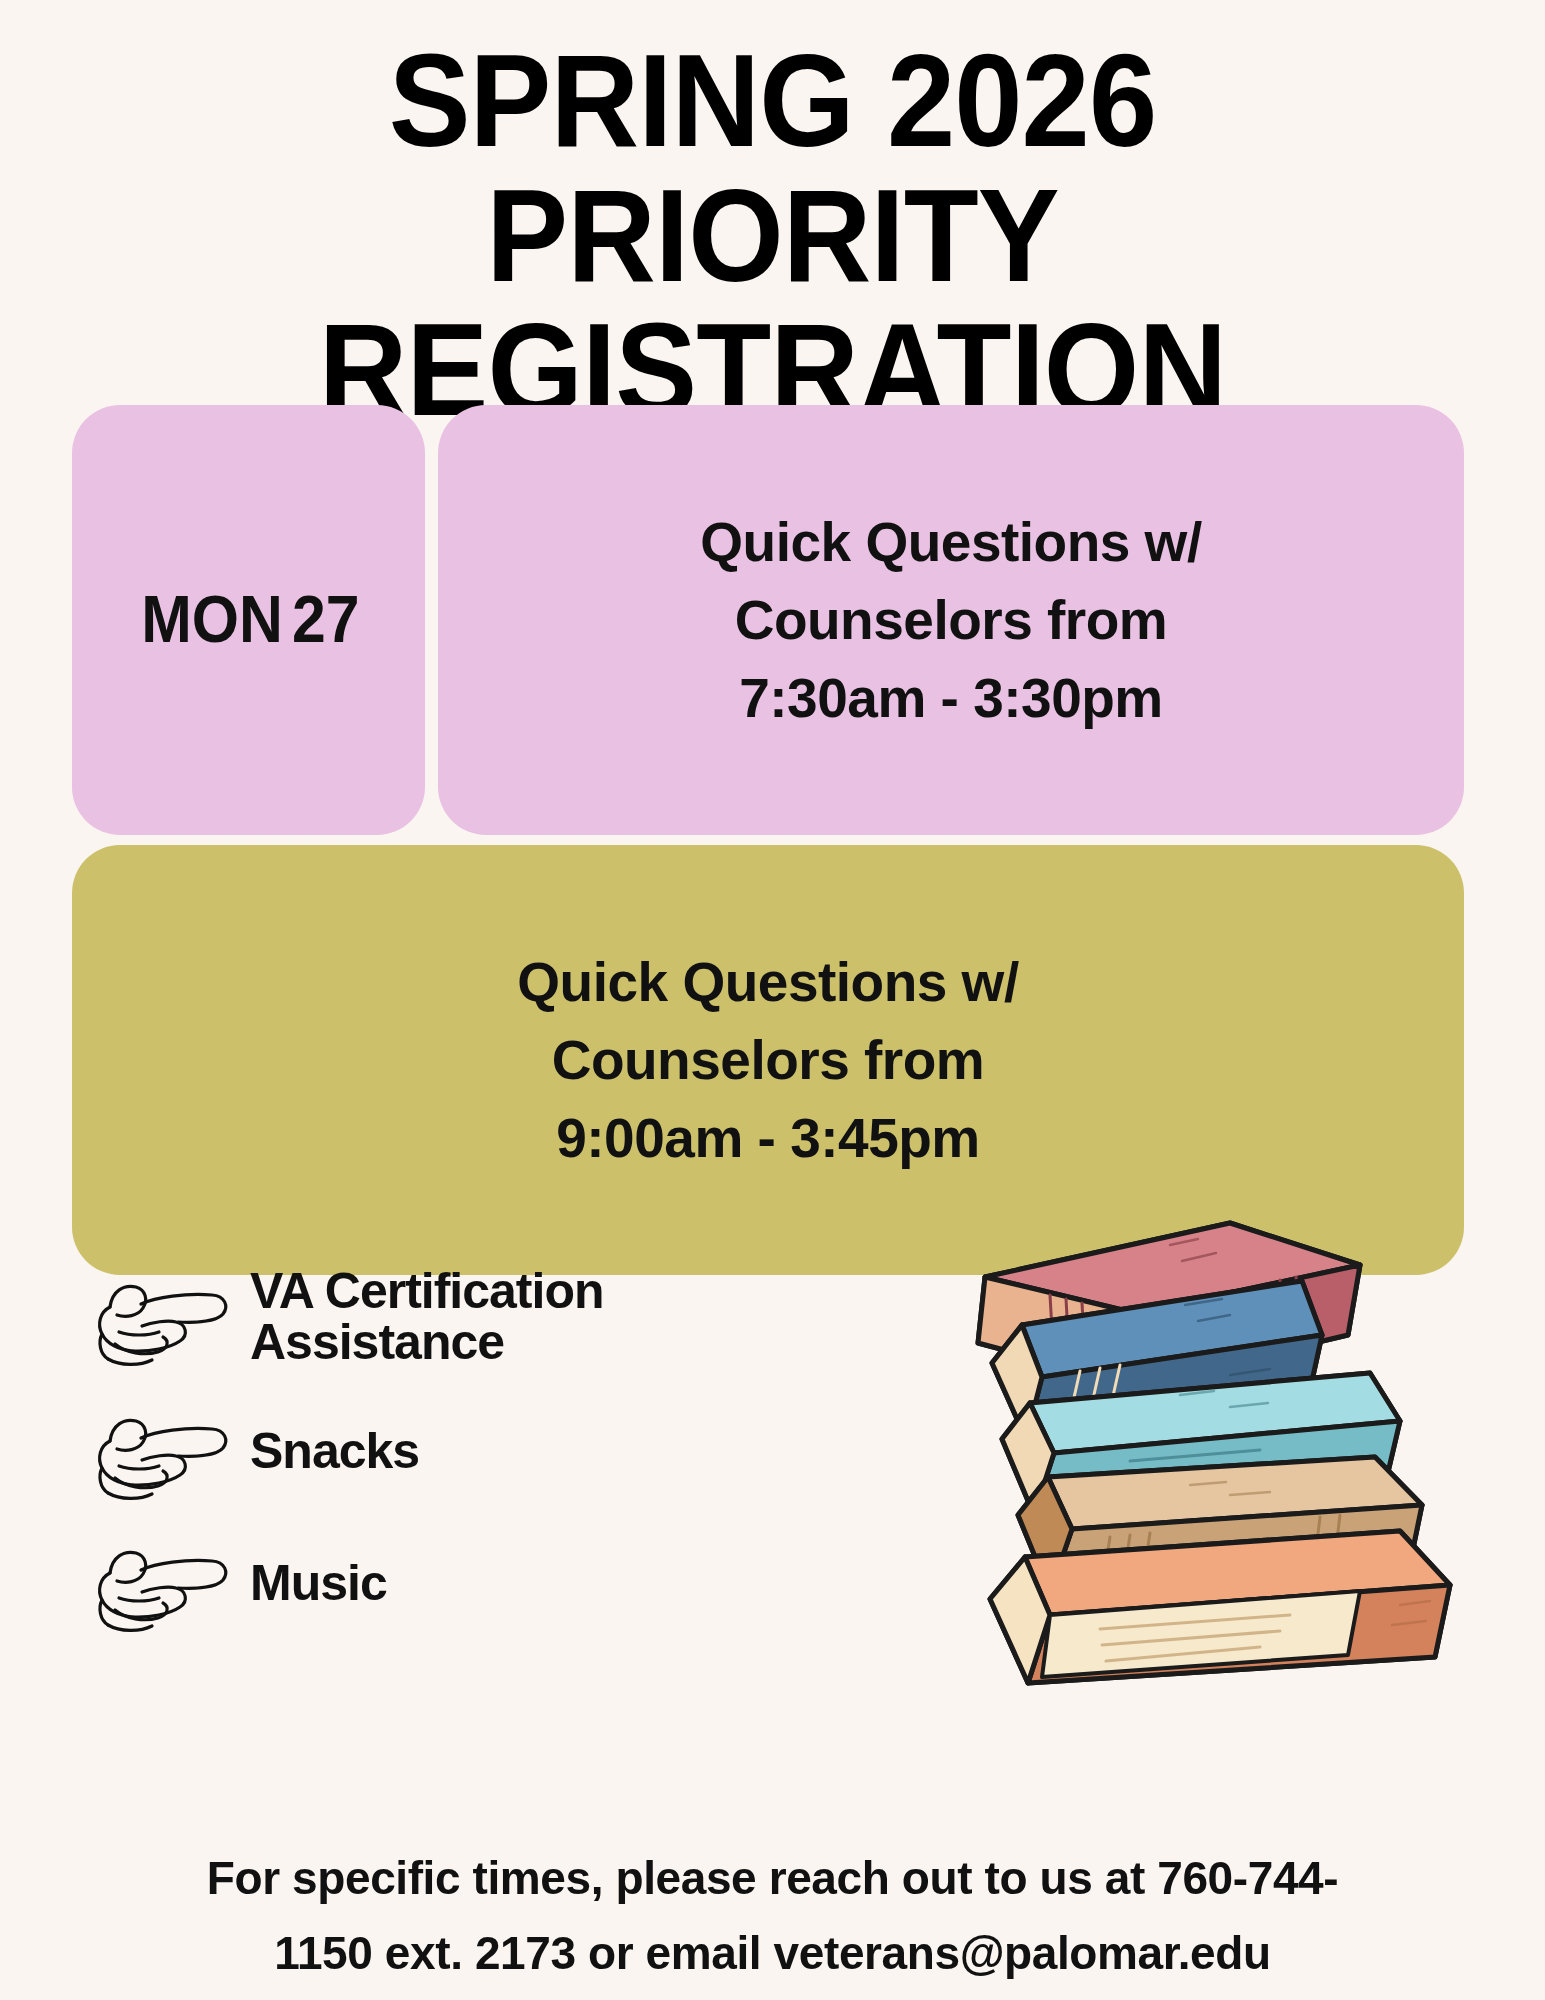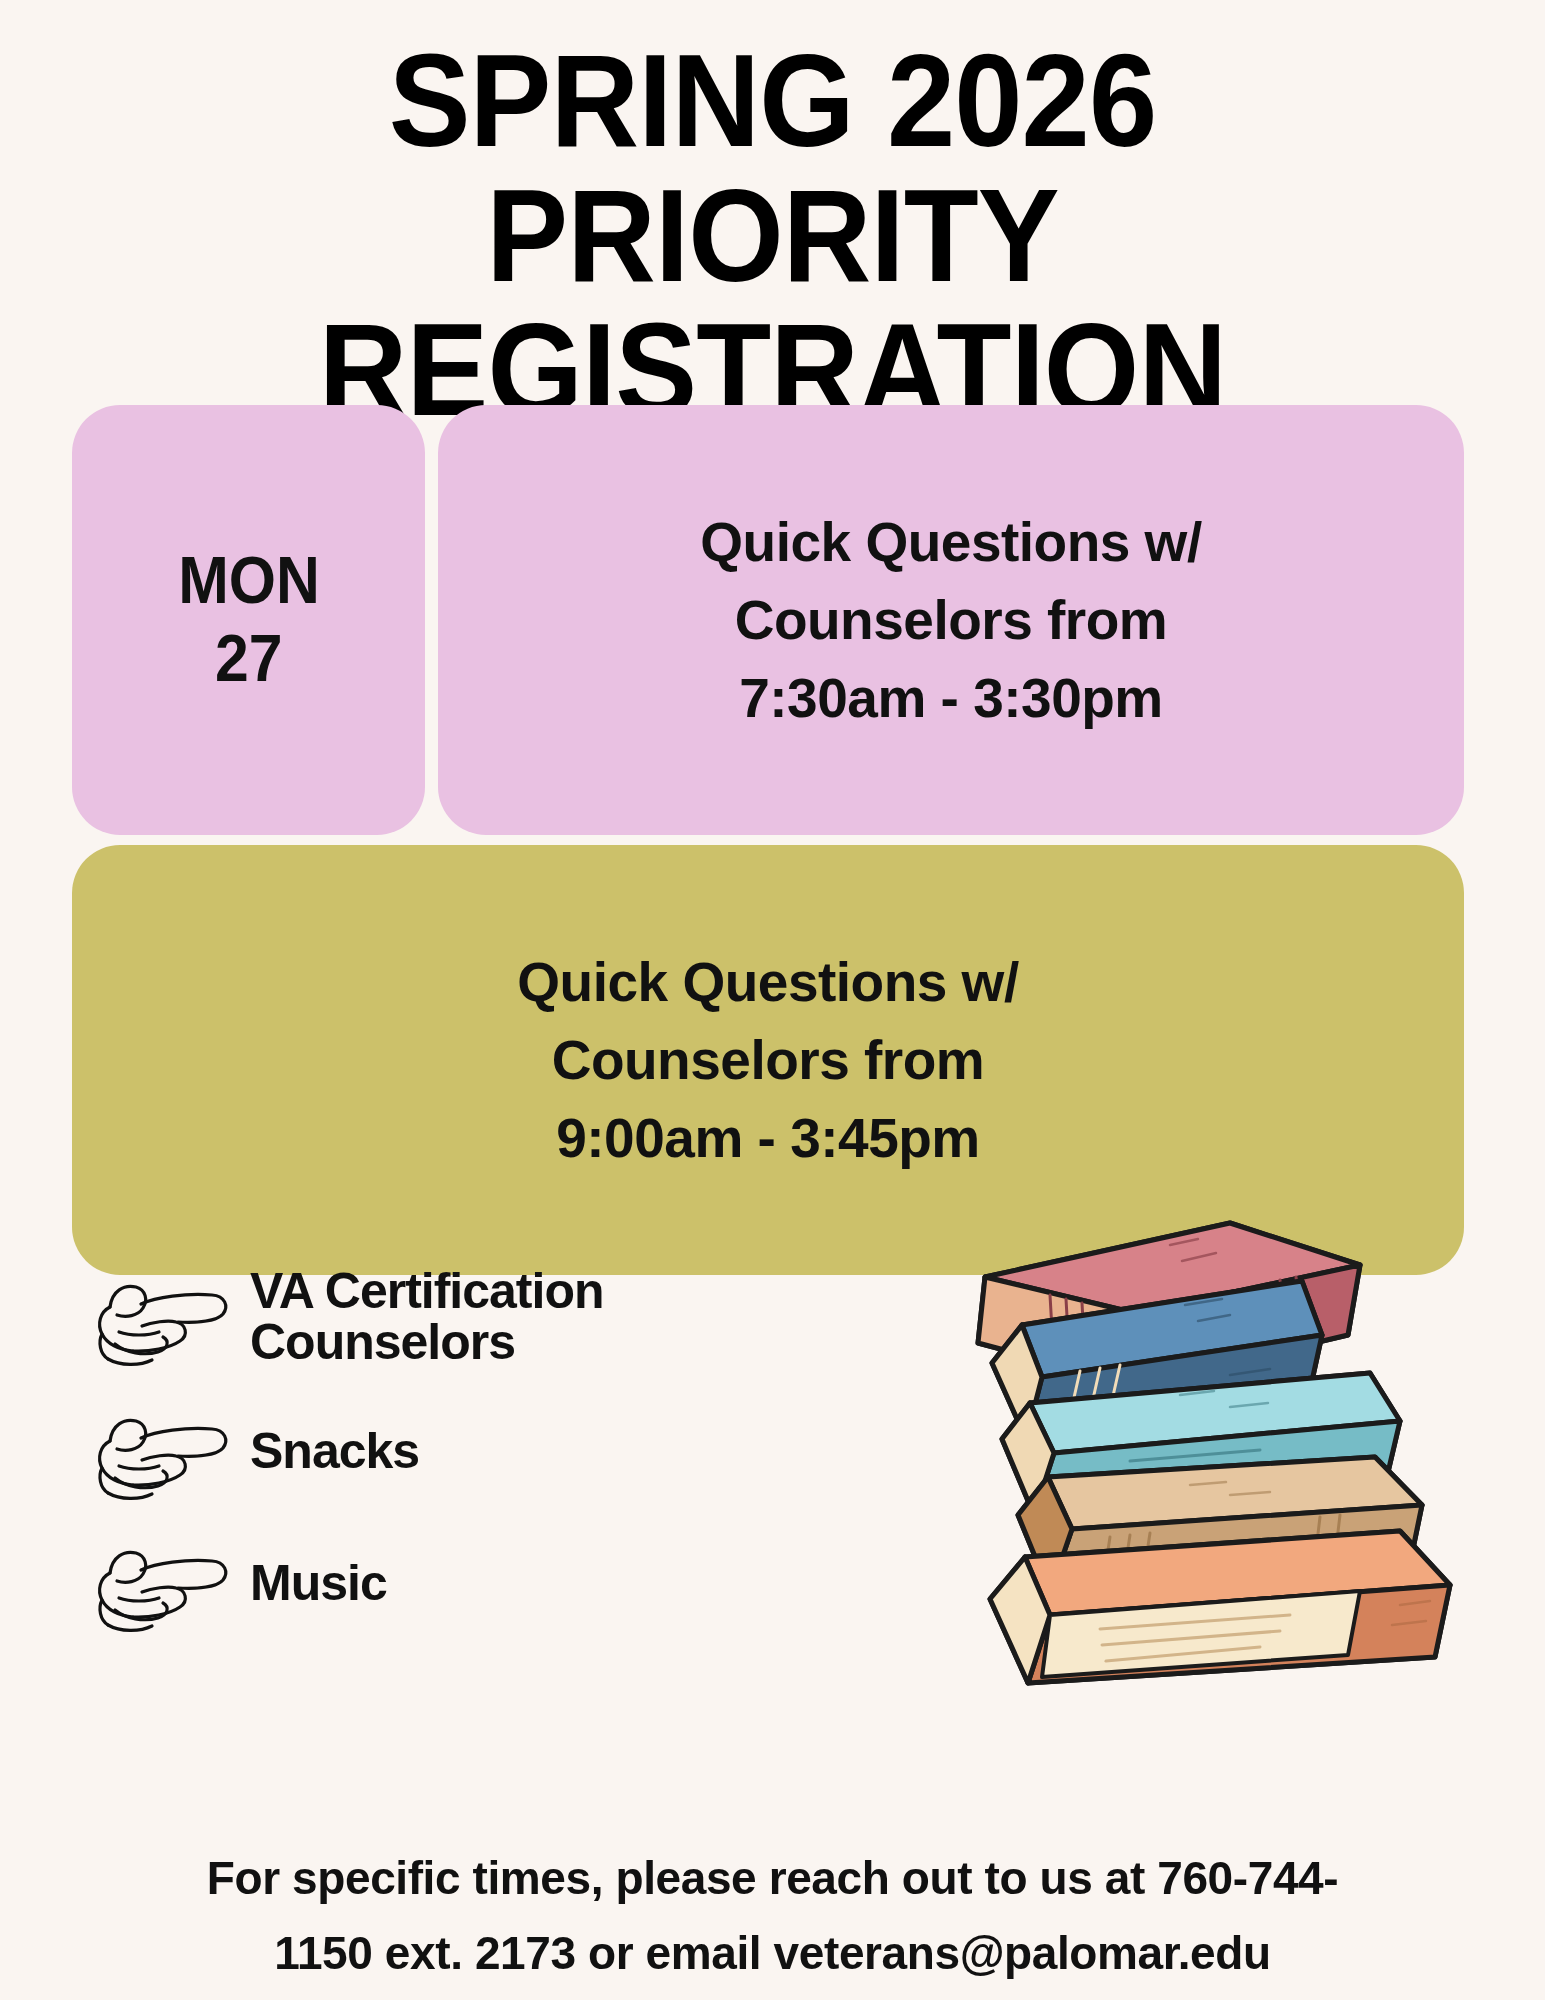--- a/index.html
+++ b/index.html
@@ -35,21 +35,21 @@
     border-radius:48px;
     display:flex;
     align-items:center;
     justify-content:center;
     text-align:center;
   }
   .cell-day{
     width:353px;
     min-height:430px;
     flex:0 0 353px;
-    flex-direction:column;
+    flex-direction:row;
     text-align:center;
   }
   .cell-desc{
     flex:1 1 auto;
     min-height:430px;
     padding:0 16px;
   }
   .row-pink .cell{background:#e9c1e2;}
   .row-gold .cell{background:#ccc16a;}
 
@@ -269,21 +269,21 @@
 
             <path d="M29 82 C40 91 58 94 72 90 C82 87 84 79 77 75"></path>
 
             <path d="M16 72 C12 80 14 92 22 97"></path>
             <path d="M22 97 C34 104 54 104 66 98"></path>
           </g>
         </svg>
       </span>
       <span class="flabel">
         <span>VA Certification</span>
-        <span>Counselors</span>
+        <span>Assistance</span>
       </span>
     </div>
 
     <div class="feature feature-2">
       <span class="hand">
         <svg viewBox="0 0 150 110" width="150" height="110" xmlns="http://www.w3.org/2000/svg">
           <g fill="none" stroke="#111" stroke-width="3.2" stroke-linejoin="round" stroke-linecap="round">
             <path d="M55 42 C70 35 100 31 126 33 C139 34 143 44 137 52 C131 59 112 61 92 60"></path>
             <path d="M24 45 C26 29 38 22 50 25 C60 28 62 38 57 46 C52 54 40 56 31 53"></path>
             <path d="M24 45 C14 50 11 62 16 72 C21 82 33 88 47 89"></path>

